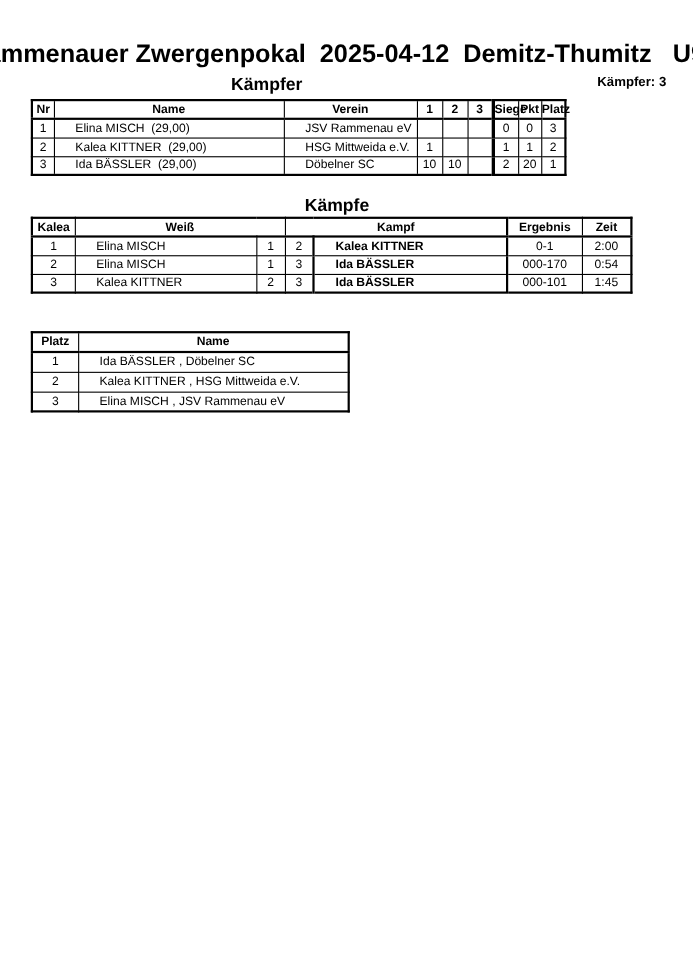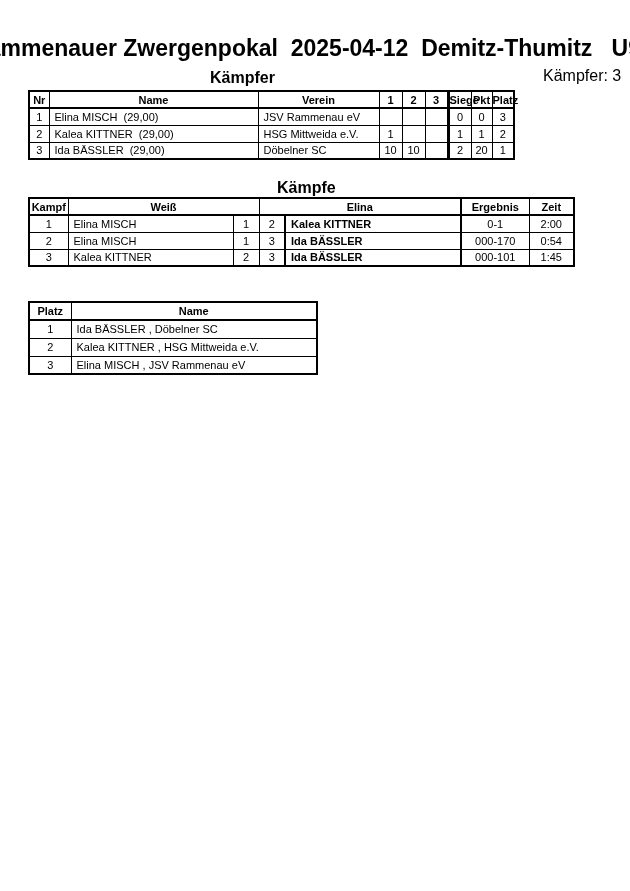--- a/index.html
+++ b/index.html
@@ -17,22 +17,23 @@
     position: absolute;
     top: 35px; left: 50%;
     transform: translateX(-50%);
     font-size: 23px;
     font-weight: bold;
     white-space: pre;
   }
   .fighter-count {
     position: absolute;
     top: 67px; left: 543px;
-    font-size: 16px;
-    white-space: pre;
+    font-size: 12px;
+    white-space: pre;
+    font-weight: bold;
   }
   .section-heading {
     position: absolute;
     font-size: 16px;
     font-weight: bold;
     white-space: pre;
   }
   .h-kaempfer   { top: 69px;  left: 210px; }
   .h-kaempfe    { top: 179px; left: 277px; }
   .h-ergebnisse { top: 284px; left: 140px; margin-top: 32px; }
@@ -49,21 +50,21 @@
     font-size: 11px;
     height: 17px;
     padding: 0;
     text-align: center;
     vertical-align: middle;
     white-space: pre;
     overflow: visible;
   }
   th { font-weight: bold; }
   thead th { border-bottom: 2px solid #000; text-align: center; }
-  td.left, th.left { text-align: left; padding-left: 5px; }
+  td.left, th.left { text-align: left; padding-left: 19px; }
   .bold { font-weight: bold; }
 
   .t-kaempfer { left: 28px; top: 90px;  width: 485px; }
   .t-kaempfe  { left: 28px; top: 197px; width: 545px; }
   .t-ergebnisse { left: 28px; top: 301px; width: 288px; }
 
   .t-kaempfer .thick-left, .t-kaempfer thead th.thick-left { border-left: 3px solid #000; }
   .t-kaempfe .thick-left2 { border-left: 2px solid #000; }
   .t-ergebnisse th, .t-ergebnisse td { height: 18px; }
 </style>
@@ -146,23 +147,23 @@
       <col style="width:39px">
         <col style="width:165px">
         <col style="width:26px">
       <col style="width:26px">
         <col style="width:176px">
         <col style="width:68px">
         <col style="width:45px">
     </colgroup>
     <thead>
       <tr>
-        <th>Kampf</th>
+        <th>Kalea</th>
         <th colspan="2">Weiß</th>
-        <th colspan="2">Elina</th>
+        <th colspan="2">Kampf</th>
         <th class="thick-left2">Ergebnis</th>
         <th>Zeit</th>
       </tr>
     </thead>
     <tbody>
       <tr>
         <td>1</td>
         <td class="left">Elina MISCH</td>
         <td>1</td>
         <td>2</td>

